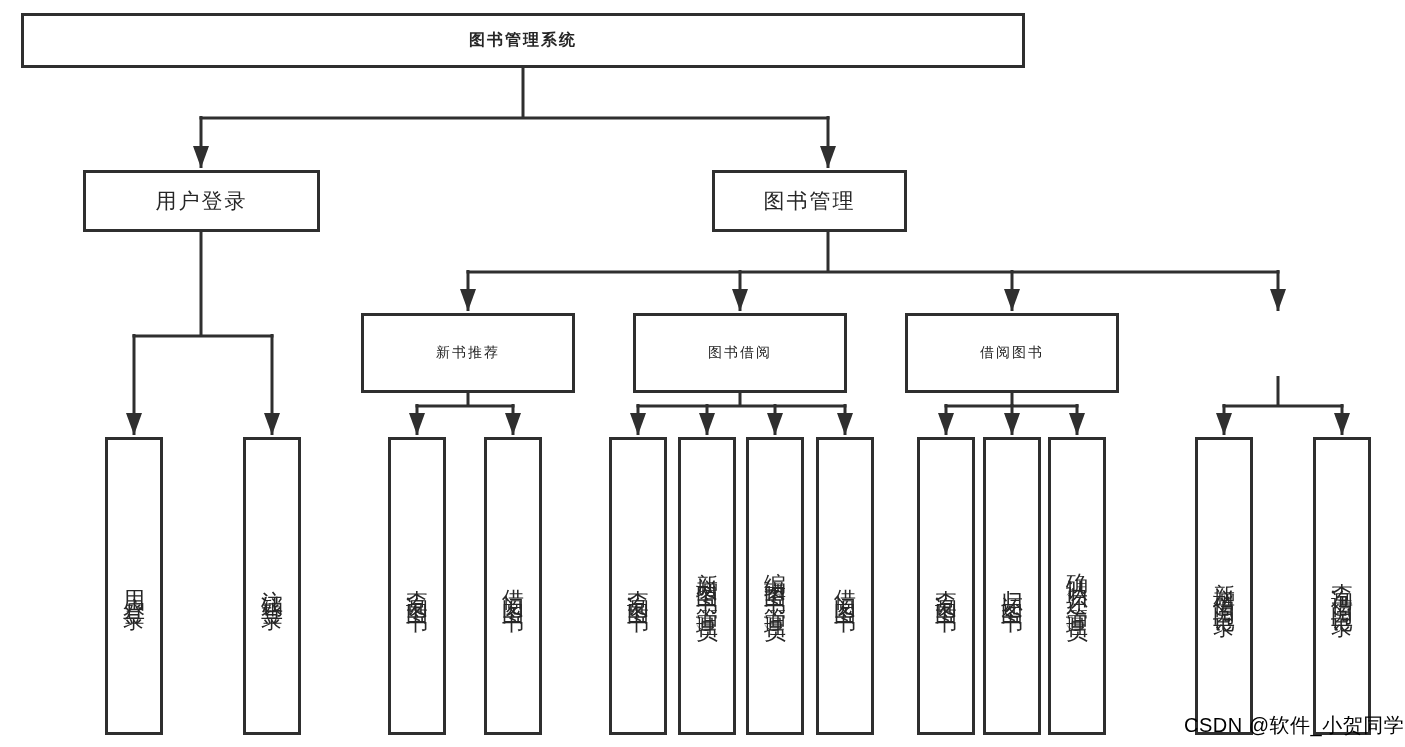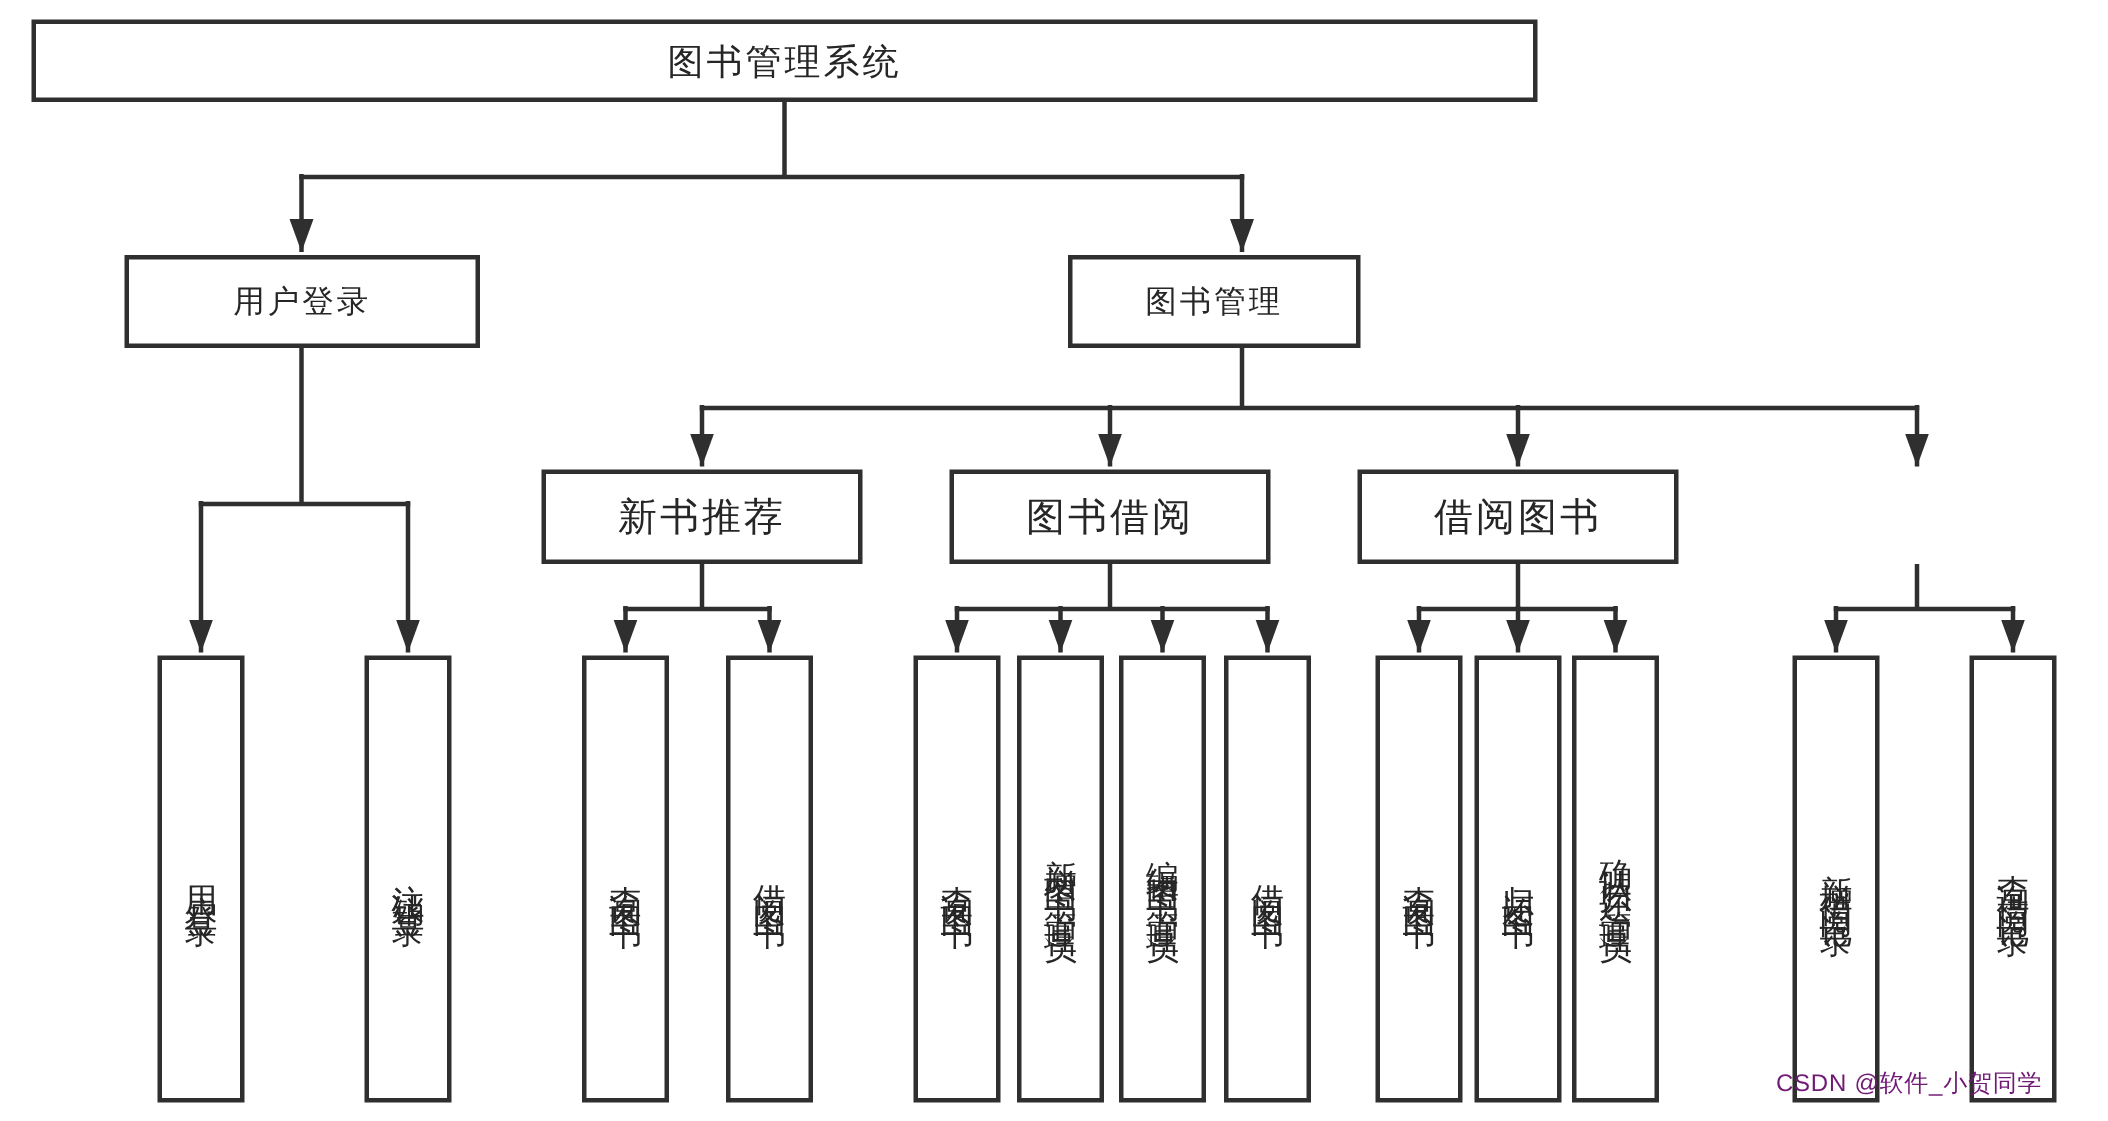--- a/index.html
+++ b/index.html
@@ -28,25 +28,25 @@
     border: 3px solid #2f2f2f;
     background: #ffffff;
     display: flex;
     align-items: center;
     justify-content: center;
     color: #262626;
     letter-spacing: 2px;
     z-index: 2;
     white-space: nowrap;
   }
-  .root  { left: 21px;  top: 13px;  width: 1004px; height: 55px; font-size: 24px; }
+  .root  { left: 21px;  top: 13px;  width: 1004px; height: 55px; font-size: 16px; font-weight: bold; }
   .lvl2  { top: 170px; height: 62px; font-size: 21px; }
   .b-user { left: 83px;  width: 237px; }
   .b-mgmt { left: 712px; width: 195px; }
-  .lvl3  { top: 313px; height: 63px; width: 214px; font-size: 26px; }
+  .lvl3  { top: 313px; height: 80px; width: 214px; font-size: 14px; }
   .g-newrec  { left: 361px; }
   .g-borrow  { left: 633px; }
   .g-current { left: 905px; }
   .g-record  { left: 1171px; }
   .leaf {
     position: absolute;
     box-sizing: border-box;
     top: 437px;
     width: 58px;
     height: 298px;
@@ -74,22 +74,22 @@
   .lf8  { left: 816px; }
   .lf9  { left: 917px; }
   .lf10 { left: 983px; }
   .lf11 { left: 1048px; }
   .lf12 { left: 1195px; }
   .lf13 { left: 1313px; }
   .watermark {
     position: absolute;
     left: 1184px;
     top: 712px;
-    font-size: 16px;
-    color: #701a75;
+    font-size: 20px;
+    color: #000000;
     letter-spacing: 0.5px;
     z-index: 5;
     white-space: nowrap;
   }
   line { stroke: #2f2f2f; stroke-width: 3; }
   .bar { stroke-linecap: square; }
 </style>
 </head>
 <body>
 

